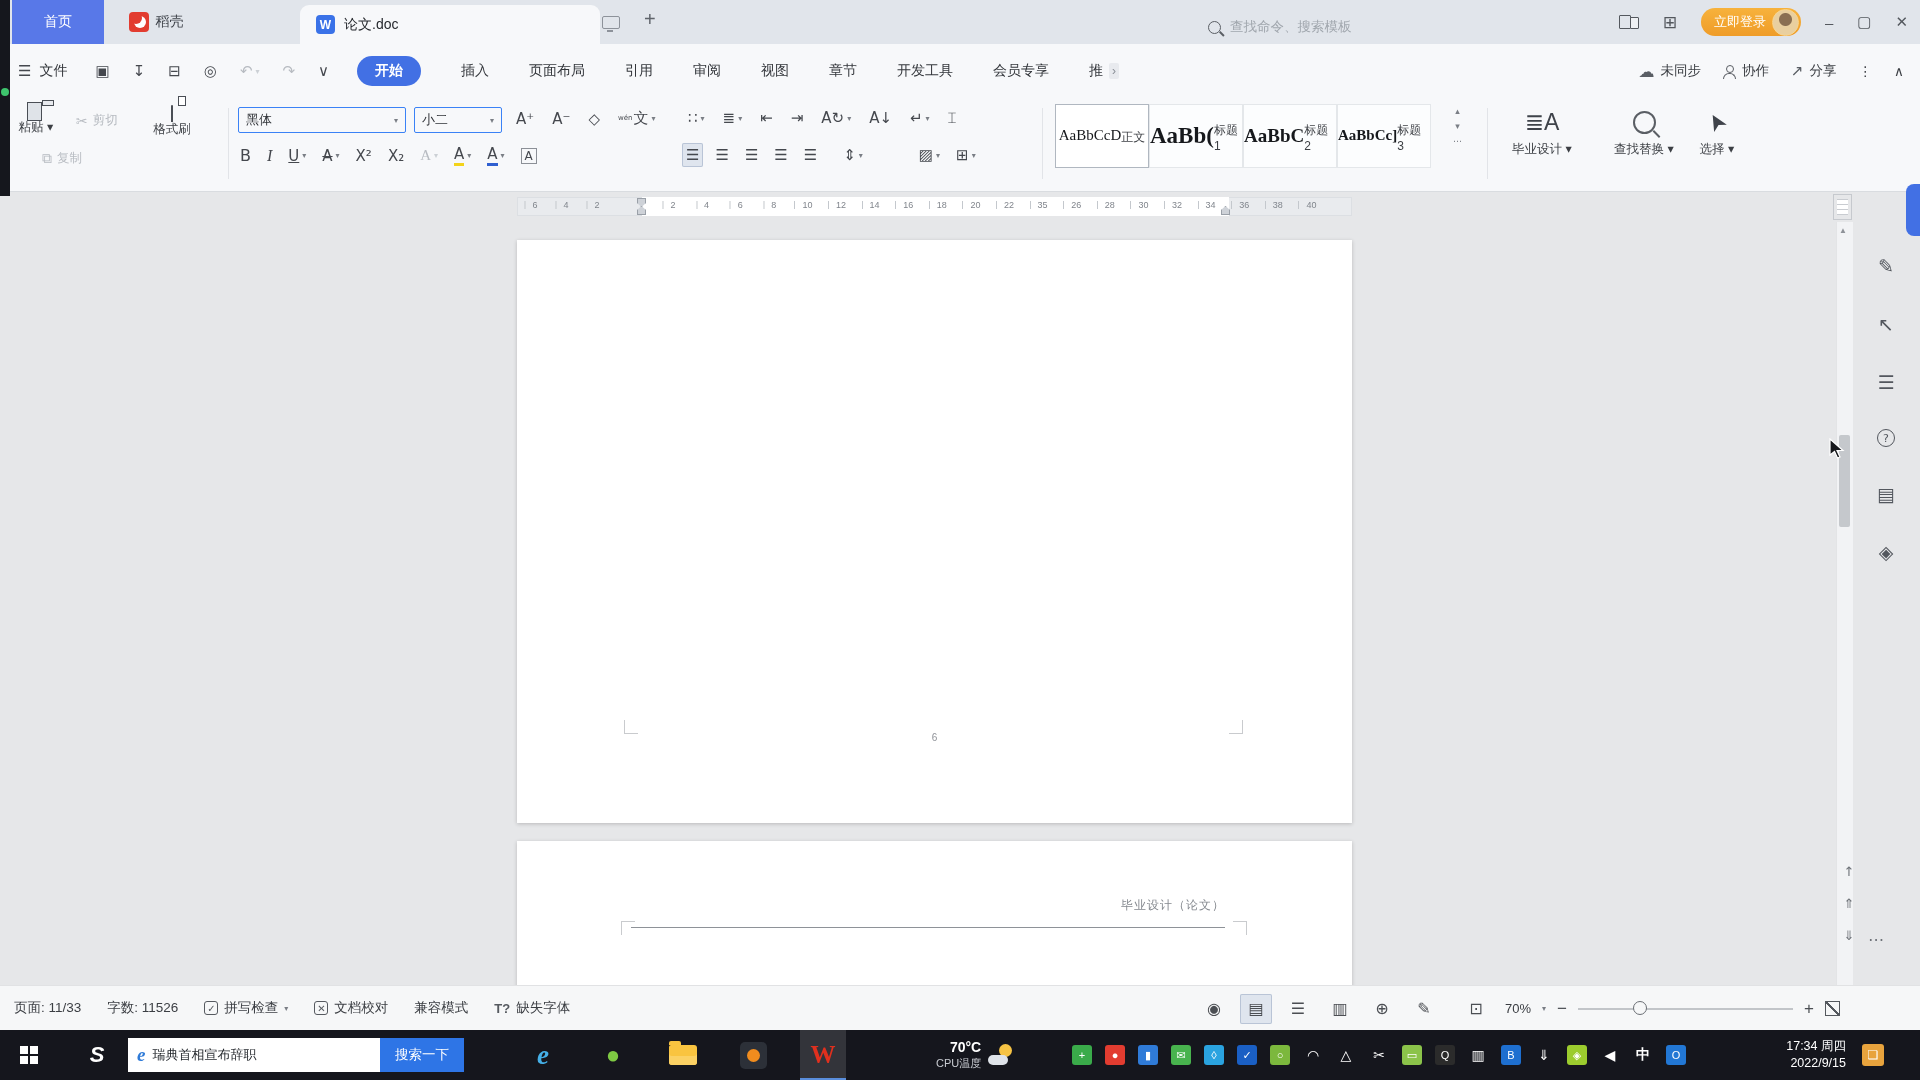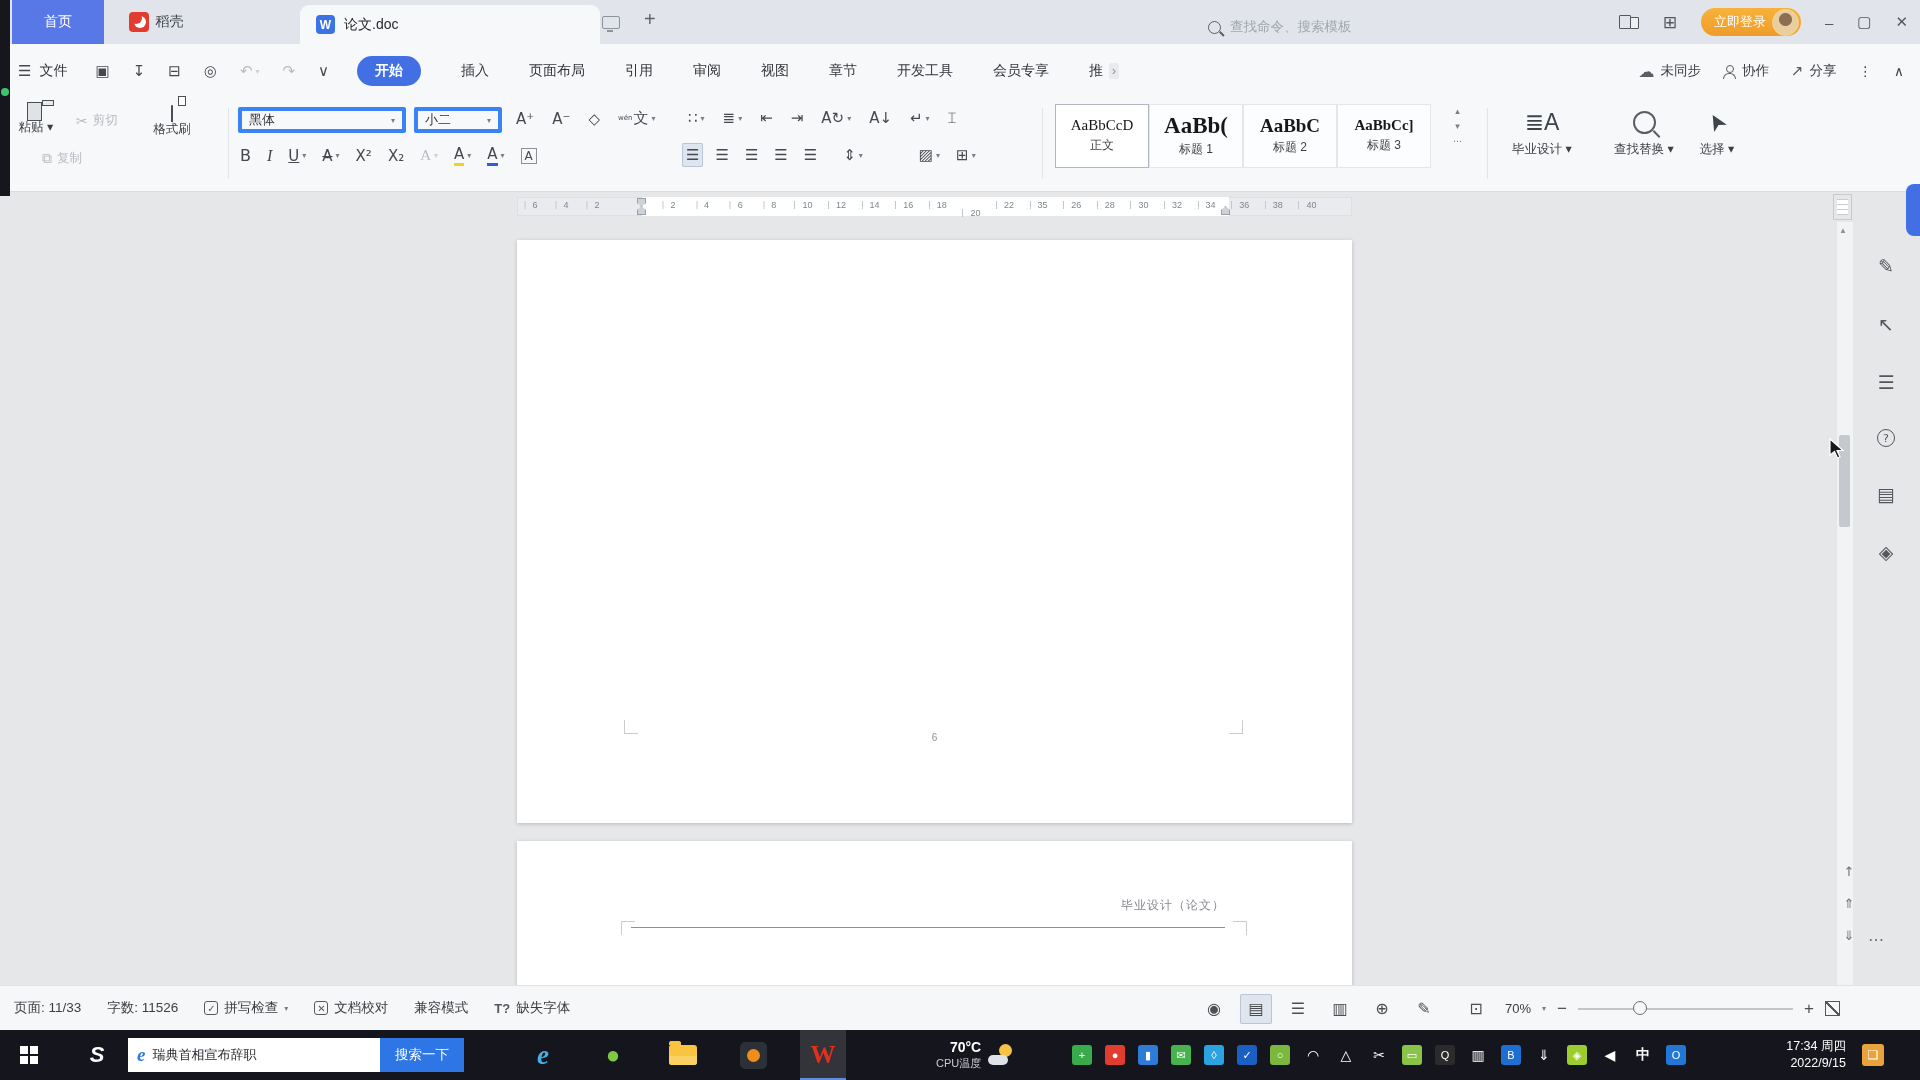--- a/index.html
+++ b/index.html
@@ -73,26 +73,26 @@
   .vsep{position:absolute;top:10px;bottom:12px;width:1px;background:#e2e4e8}
   .bigbtn{position:absolute;width:60px;text-align:center}
   .blabel{font-size:12.5px;color:#3c3f44;white-space:nowrap}
   .clip{width:24px;height:30px;border:1.5px solid #4a4e55;border-radius:2px;margin:0 auto;position:relative;background:#fff}
   .clip::before{content:"";position:absolute;top:-4px;left:6px;width:10px;height:4px;border:1.5px solid #4a4e55;background:#e8eaee}
   .clip::after{content:"";position:absolute;right:-6px;bottom:-2px;width:13px;height:17px;background:#dfe3e8;border:1.5px solid #4a4e55}
   .brush{width:20px;height:18px;border:1.5px solid #4a4e55;border-radius:3px 3px 1px 1px;position:relative;margin:0 auto;background:linear-gradient(#fff 55%,#cfd6de 55%)}
   .brush::after{content:"";position:absolute;width:6px;height:8px;background:#fff;border:1.5px solid #4a4e55;top:-10px;left:6px}
   .txtbtn{position:absolute;display:flex;align-items:center;gap:5px;font-size:12.5px;color:#b7bbc1}
   .txtbtn .sgl{font-size:14px}
-  .combo{position:absolute;top:9px;height:26px;border:4px solid #3b82f6;border-radius:2px;display:flex;align-items:center;padding:0 7px;font-size:13px;color:#2f3237;box-sizing:border-box}
+  .combo{position:absolute;top:9px;height:26px;border:1px solid #3b82f6;border-radius:2px;display:flex;align-items:center;padding:0 7px;font-size:13px;color:#2f3237;box-sizing:border-box}
   .combo .dd{margin-left:auto;font-size:8px;color:#7a7e85}
   .irow{position:absolute;display:flex;align-items:center;gap:10px}
   .r1{top:8px}.r2{top:45px;gap:8px}
   #style-gallery{position:absolute;left:1055px;top:6px;display:flex}
-  .gcell{width:94px;height:64px;border:1px solid #e4e7ea;background:#fcfdfe;display:flex;flex-direction:column;align-items:center;justify-content:center;box-sizing:border-box}
+  .gcell{width:94px;height:64px;border:1px solid #e4e7ea;background:#fcfdfe;display:flex;flex-direction:row;align-items:center;justify-content:center;box-sizing:border-box}
   .gcell.sel{border-color:#b0b7c0;background:#fff}
   .gsample{font-family:"Liberation Serif","DejaVu Serif",serif;color:#16181c;line-height:1.05;white-space:nowrap}
   .s-normal .gsample{font-size:15px}
   .s-h1 .gsample{font-size:23px;font-weight:bold}
   .s-h2 .gsample{font-size:19px;font-weight:bold}
   .s-h3 .gsample{font-size:15px;font-weight:bold}
   .gname{font-size:12px;color:#3c3f44;margin-top:3px}
   #gal-arrows{position:absolute;left:1453px;top:8px;display:flex;flex-direction:column;gap:5px;font-size:9px;color:#7a7e85;align-items:center}
   .tool-col{position:absolute;top:5px;width:96px;text-align:center}
   .tool-col .glyph{height:38px;display:flex;align-items:center;justify-content:center;font-size:23px;color:#3f434a}
@@ -471,21 +471,21 @@
         <span class="rnum" data-name="ruler-number" style="left: 80px;">2</span>
         <span class="rnum" data-name="ruler-number" style="left: 156px;">2</span>
         <span class="rnum" data-name="ruler-number" style="left: 189.6px;">4</span>
         <span class="rnum" data-name="ruler-number" style="left: 223.2px;">6</span>
         <span class="rnum" data-name="ruler-number" style="left: 256.8px;">8</span>
         <span class="rnum" data-name="ruler-number" style="left: 290.4px;">10</span>
         <span class="rnum" data-name="ruler-number" style="left: 324px;">12</span>
         <span class="rnum" data-name="ruler-number" style="left: 357.6px;">14</span>
         <span class="rnum" data-name="ruler-number" style="left: 391.2px;">16</span>
         <span class="rnum" data-name="ruler-number" style="left: 424.8px;">18</span>
-        <span class="rnum" data-name="ruler-number" style="left: 458.4px; margin-top: 8px;">20</span>
+        <span class="rnum" data-name="ruler-number" style="left: 458.4px;">20</span>
         <span class="rnum" data-name="ruler-number" style="left: 492px;">22</span>
         <span class="rnum" data-name="ruler-number" style="left: 525.6px;">35</span>
         <span class="rnum" data-name="ruler-number" style="left: 559.2px;">26</span>
         <span class="rnum" data-name="ruler-number" style="left: 592.8px;">28</span>
         <span class="rnum" data-name="ruler-number" style="left: 626.4px;">30</span>
         <span class="rnum" data-name="ruler-number" style="left: 660px;">32</span>
         <span class="rnum" data-name="ruler-number" style="left: 693.6px;">34</span>
         <span class="rnum" data-name="ruler-number" style="left: 727.2px;">36</span>
         <span class="rnum" data-name="ruler-number" style="left: 760.8px;">38</span>
         <span class="rnum" data-name="ruler-number" style="left: 794.4px;">40</span>

